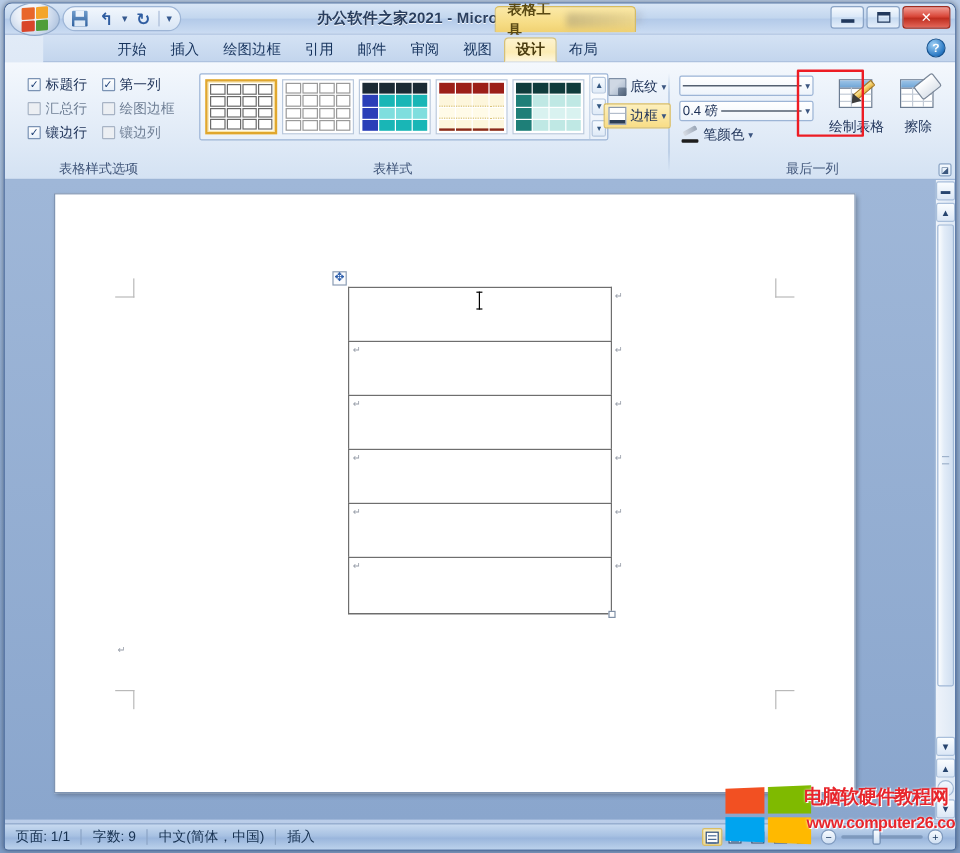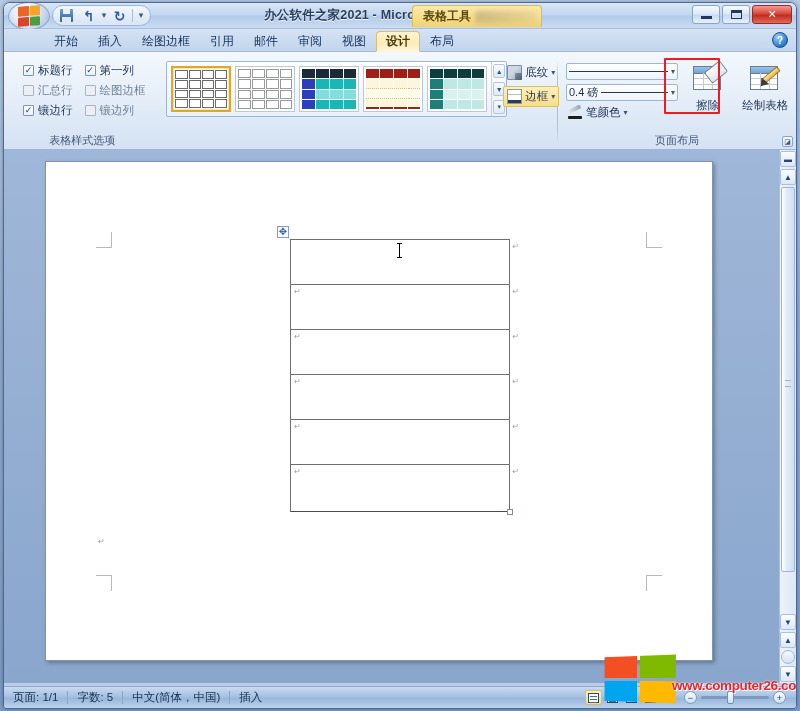--- a/index.html
+++ b/index.html
@@ -71,21 +71,21 @@
     text-shadow: 0 1px 0 rgba(255,255,255,.85);
     letter-spacing:.2px;
   }
   .title-blur {
     display:inline-block; width:58px; height:11px; vertical-align:-1px;
     background: linear-gradient(90deg, rgba(150,160,175,.55), rgba(170,180,195,.25));
     filter: blur(2px); margin-left:3px; border-radius:2px;
   }
 
   .ctx-tab-label {
-    position:absolute; left:408px; top:2px; width:130px; height:22px;
+    position:absolute; left:408px; top:2px; width:118px; height:22px;
     background: linear-gradient(180deg,#fbe9a8 0%, #f6dc84 65%, #f0d172 100%);
     border:1px solid #d9bc5e; border-bottom:none; border-radius:4px 4px 0 0;
     font-size:12px; color:#5a4a14; font-weight:bold;
     display:flex; align-items:center; padding-left:10px;
   }
   .ctx-blur {
     display:inline-block; width:62px; height:12px; margin-left:4px;
     background: linear-gradient(90deg, rgba(160,150,120,.5), rgba(190,180,150,.2));
     filter: blur(2.5px); border-radius:2px;
   }
@@ -103,21 +103,21 @@
     border-color:#9e2a1d; color:#fff; font-weight:bold;
   }
   .wb .glyph-min { display:block; width:11px; height:3px; background:#21385c; margin-top:6px; }
   .wb .glyph-max { display:block; width:11px; height:9px; border:1.5px solid #21385c; border-top-width:3px; }
 
   
   .tabstrip {
     position: relative; height: 23px;
     background: linear-gradient(180deg,#d4e2f4 0%,#c3d5ed 100%);
     border-bottom: 1px solid #a3bada;
-    display:flex; align-items:flex-end; padding-left: 40px;
+    display:flex; align-items:flex-end; padding-left: 52px; margin-left: 32px;
   }
   .tab {
     height: 21px; padding: 0 9px; font-size: 12px; color:#15325c;
     display:flex; align-items:center; border-radius: 4px 4px 0 0;
     border:1px solid transparent; position:relative; top:1px;
   }
   .tab.active {
     background: linear-gradient(180deg,#fdf3cf 0%,#fcecb4 60%,#fdf6de 100%);
     border-color:#d8c073; border-bottom-color:#fdf6de; color:#4a3c10; font-weight:bold;
   }
@@ -671,20 +671,23 @@
                 </div>
               <div class="gsb">
                   <span>▼</span>
                 </div>
               <div class="gsb">
                   <span>▾</span>
                 </div>
             </div>
           </div>
         </div>
+        <div class="rgroup-title">
+          <span>表样式</span>
+        </div>
       </div>
 
       <div class="rgroup" style="width:60px">
         <div class="rgroup-body" style="padding:0">
           <div class="sb-stack">
             <div class="sb-btn">
               <span class="sb-ico ico-shade"></span>
               <span>底纹</span>
               <span class="mini-caret">▾</span>
             </div>
@@ -711,57 +714,57 @@
             <div class="pen-row">
               <span class="pen-wt">0.4 磅</span>
               <span class="pen-line"></span>
               <span class="mini-caret">▾</span>
             </div>
             <div class="pen-color-row">
               <span class="pencil"></span>
               <span>笔颜色</span>
               <span class="mini-caret">▾</span>
             </div>
-          </div>
-
-          <div class="bigbtn">
-            <span class="bi">
-              <span class="erase-ico">
-                <span class="grid-lines">
-                  <i style="left:0;top:5px;width:100%;height:1px"></i>
-                  <i style="left:0;top:11px;width:100%;height:1px"></i>
-                  <i style="left:9px;top:0;width:1px;height:100%"></i>
-                  <i style="left:18px;top:0;width:1px;height:100%"></i>
-                </span>
-              </span>
-              <span class="eraser-shape"></span>
-            </span>
-            <span class="lbl">擦除</span>
           </div>
 
           <div class="bigbtn" style="margin-left:6px">
             <span class="bi">
               <span class="draw-tbl-ico">
                 <span class="grid-lines">
                   <i style="left:0;top:5px;width:100%;height:1px"></i>
                   <i style="left:0;top:11px;width:100%;height:1px"></i>
                   <i style="left:9px;top:0;width:1px;height:100%"></i>
                   <i style="left:18px;top:0;width:1px;height:100%"></i>
                 </span>
               </span>
               <span class="pen-overlay">
                 <span class="shaft"></span>
                   <span class="tip"></span>
               </span>
             </span>
             <span class="lbl">绘制表格</span>
           </div>
+
+          <div class="bigbtn">
+            <span class="bi">
+              <span class="erase-ico">
+                <span class="grid-lines">
+                  <i style="left:0;top:5px;width:100%;height:1px"></i>
+                  <i style="left:0;top:11px;width:100%;height:1px"></i>
+                  <i style="left:9px;top:0;width:1px;height:100%"></i>
+                  <i style="left:18px;top:0;width:1px;height:100%"></i>
+                </span>
+              </span>
+              <span class="eraser-shape"></span>
+            </span>
+            <span class="lbl">擦除</span>
+          </div>
         </div>
         <div class="rgroup-title">
-          <span>页面布局</span>
+          <span>最后一列</span>
           <span class="dialog-launcher">
               <span>◪</span>
             </span>
         </div>
       </div>
 
       <div class="redbox" style="left:660px; top:6px; width:56px; height:56px;"></div>
     </div>
 
     <div class="docarea">
@@ -838,21 +841,21 @@
         <div class="browse-obj"></div>
         <div class="sb-mini">
             <span>▼</span>
           </div>
       </div>
     </div>
 
     <div class="statusbar">
       <div class="sbi">页面: 1/1</div>
       <div class="sb-div"></div>
-      <div class="sbi">字数: 5</div>
+      <div class="sbi">字数: 9</div>
       <div class="sb-div"></div>
       <div class="sbi">中文(简体，中国)</div>
       <div class="sb-div"></div>
       <div class="sbi">插入</div>
 
       <div class="view-btns">
         <div class="vb active">
           <span class="vb-glyph">
               <i style="top:2px"></i>
               <i style="top:5px"></i>
@@ -897,17 +900,18 @@
       </div>
     </div>
 
     <div class="watermark">
       <div class="wm-flag">
           <i></i>
           <i></i>
           <i></i>
           <i></i>
         </div>
+      <div class="wm-t1">电脑软硬件教程网</div>
       <div class="wm-t2">www.computer26.com</div>
     </div>
 
   </div>
 </div>
 
 </body></html>

